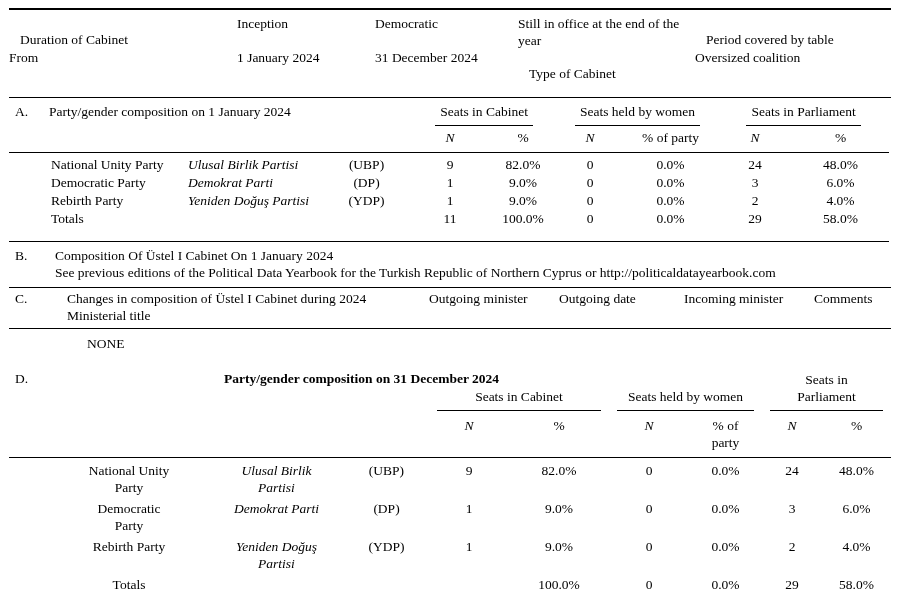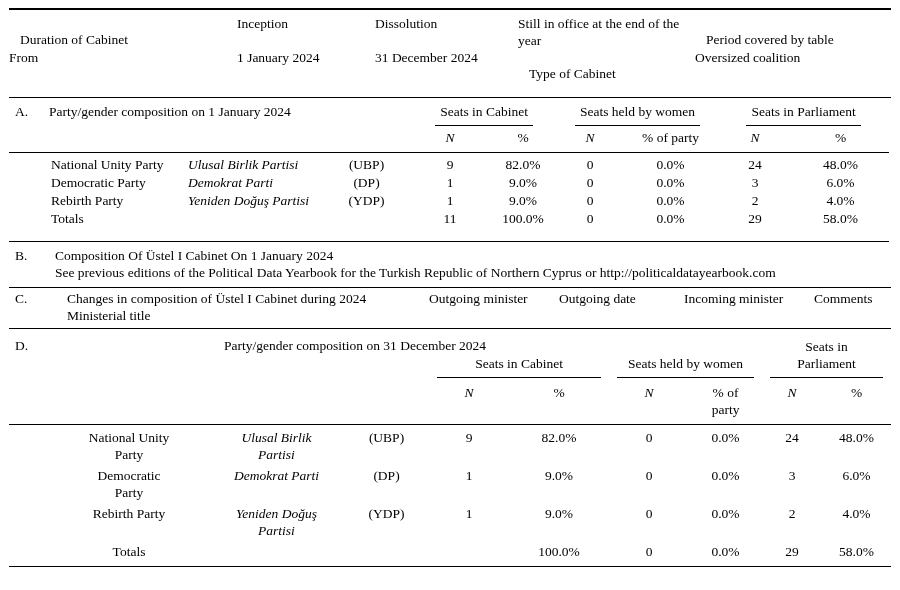--- a/index.html
+++ b/index.html
@@ -49,42 +49,42 @@
   
   .tblC { width:882px; border-bottom:1.6px solid #000; }
   .tblC td { padding-top:2px; padding-bottom:4px; line-height:17px; }
   .tblC .title-cell { text-align:left; padding-left:18px; }
   .tblC .colh { text-align:left; }
   .none-row { padding:6px 0 10px 78px; line-height:17px; }
 
   
   .tblD { width:882px; border-bottom:1.8px solid #000; }
   .tblD .hdr td { padding-top:9px; }
-  .tblD .title-cell { white-space:nowrap; padding-left:175px; }
+  .tblD .title-cell { white-space:nowrap; padding-left:175px;font-weight:bold; }
   .tblD .ghd { text-align:center; vertical-align:bottom; }
   .tblD .glabel { border-bottom:1.2px solid #000; padding-bottom:5px; margin:0 8px; line-height:17px; }
   .tblD .glabel .narrow { display:inline-block; max-width:80px; }
   .tblD .sub td { padding:6px 0 6px 0; text-align:center; line-height:17px; vertical-align:top; }
   .tblD .sub .narrow { display:inline-block; max-width:42px; }
   .tblD tbody.data { border-top:1.5px solid #000; }
   .tblD tbody.data td { line-height:17px; text-align:center; padding-top:2px; padding-bottom:2px; }
   .tblD tbody.data tr:first-child td { padding-top:4px; }
   .tblD tbody.data tr:last-child td { padding-bottom:6px; }
   .tblD .name-wrap { max-width:88px; margin:0 auto; }
   .tblD .native-wrap { max-width:96px; margin:0 auto; }
 </style>
 </head>
 <body>
 
 <div class="page">
 
   <div class="meta">
     <div class="c1">Duration of Cabinet</div>
     <div>Inception</div>
-    <div>Dissolution</div>
+    <div>Democratic</div>
     <div>Still in office at the end of the year</div>
 
     <div class="c1">Period covered by table</div>
     <div>From</div>
     <div>1 January 2024</div>
     <div>31 December 2024</div>
 
     <div class="c1">Type of Cabinet</div>
     <div>Oversized coalition</div>
     <div></div>
@@ -202,20 +202,21 @@
         <div>Changes in composition of Üstel I Cabinet during 2024</div>
         <div>Ministerial title</div>
       </td>
       <td class="colh">Outgoing minister</td>
       <td class="colh">Outgoing date</td>
       <td class="colh">Incoming minister</td>
       <td class="colh">Comments</td>
     </tr>
   </tbody>
     </table>
+  <div class="none-row">NONE</div>
 
   <table class="tblD">
     <colgroup>
       <col style="width:40px">
         <col style="width:160px">
         <col style="width:135px">
         <col style="width:85px">
       <col style="width:80px">
         <col style="width:100px">
         <col style="width:80px">

